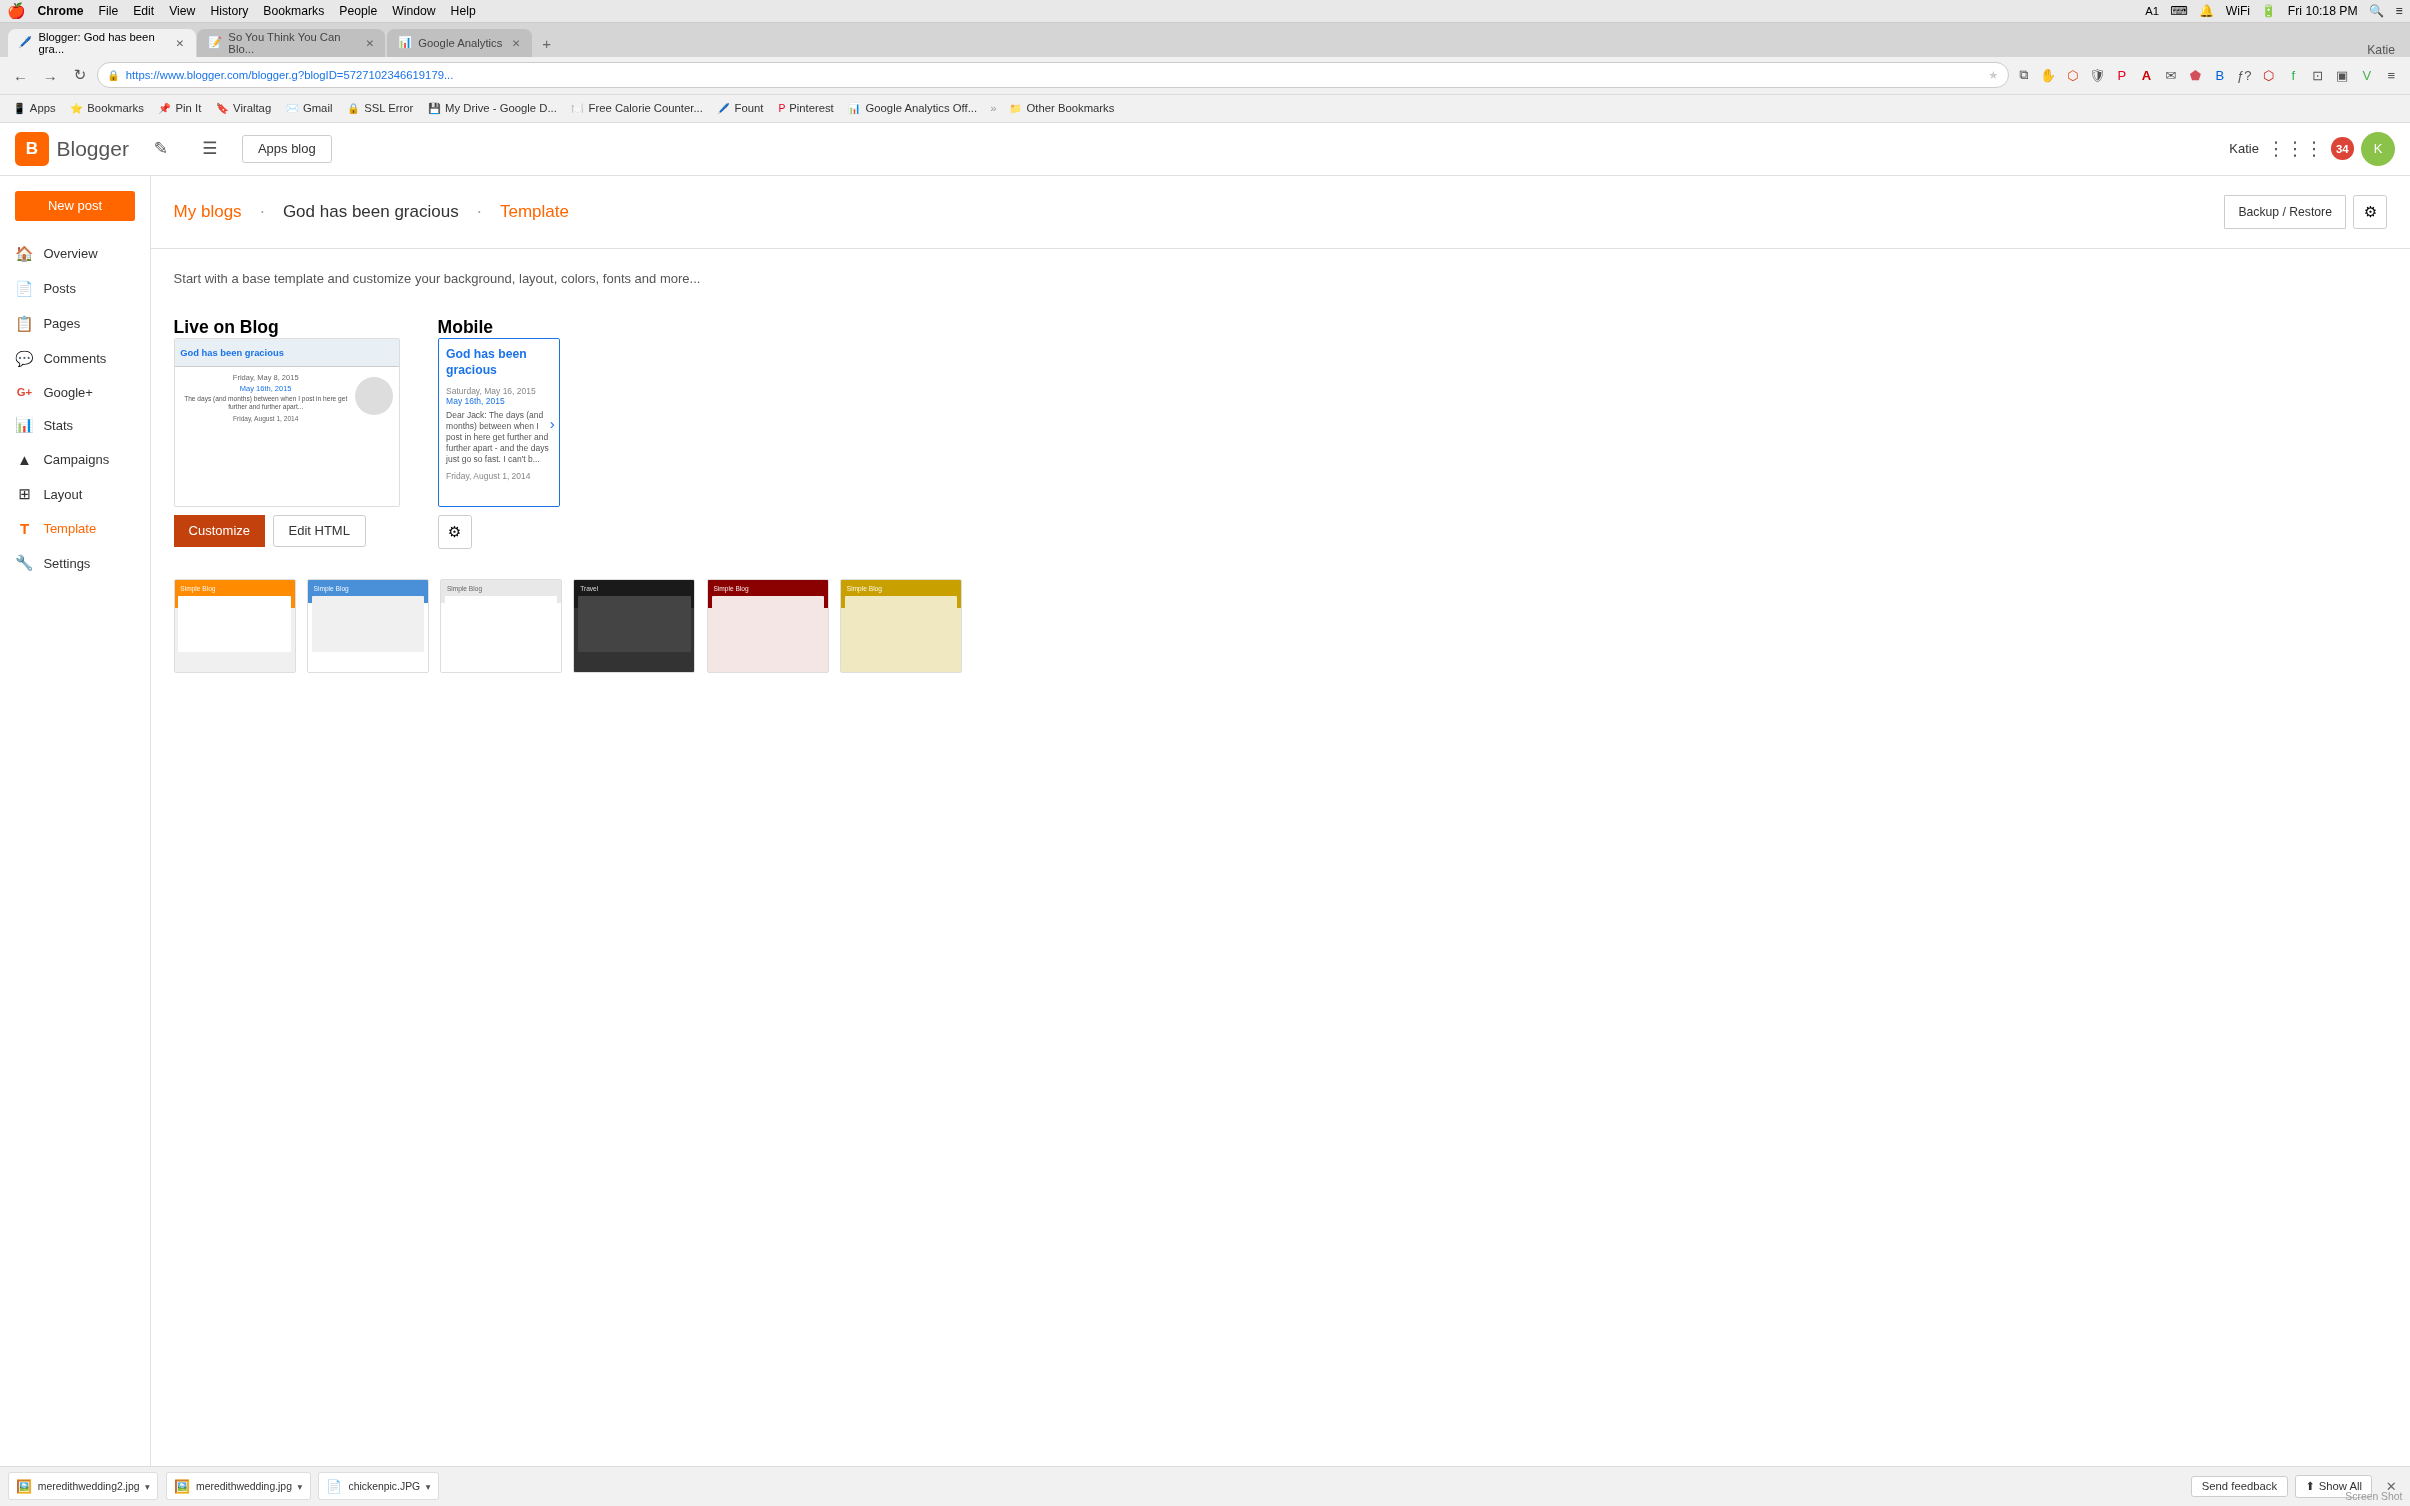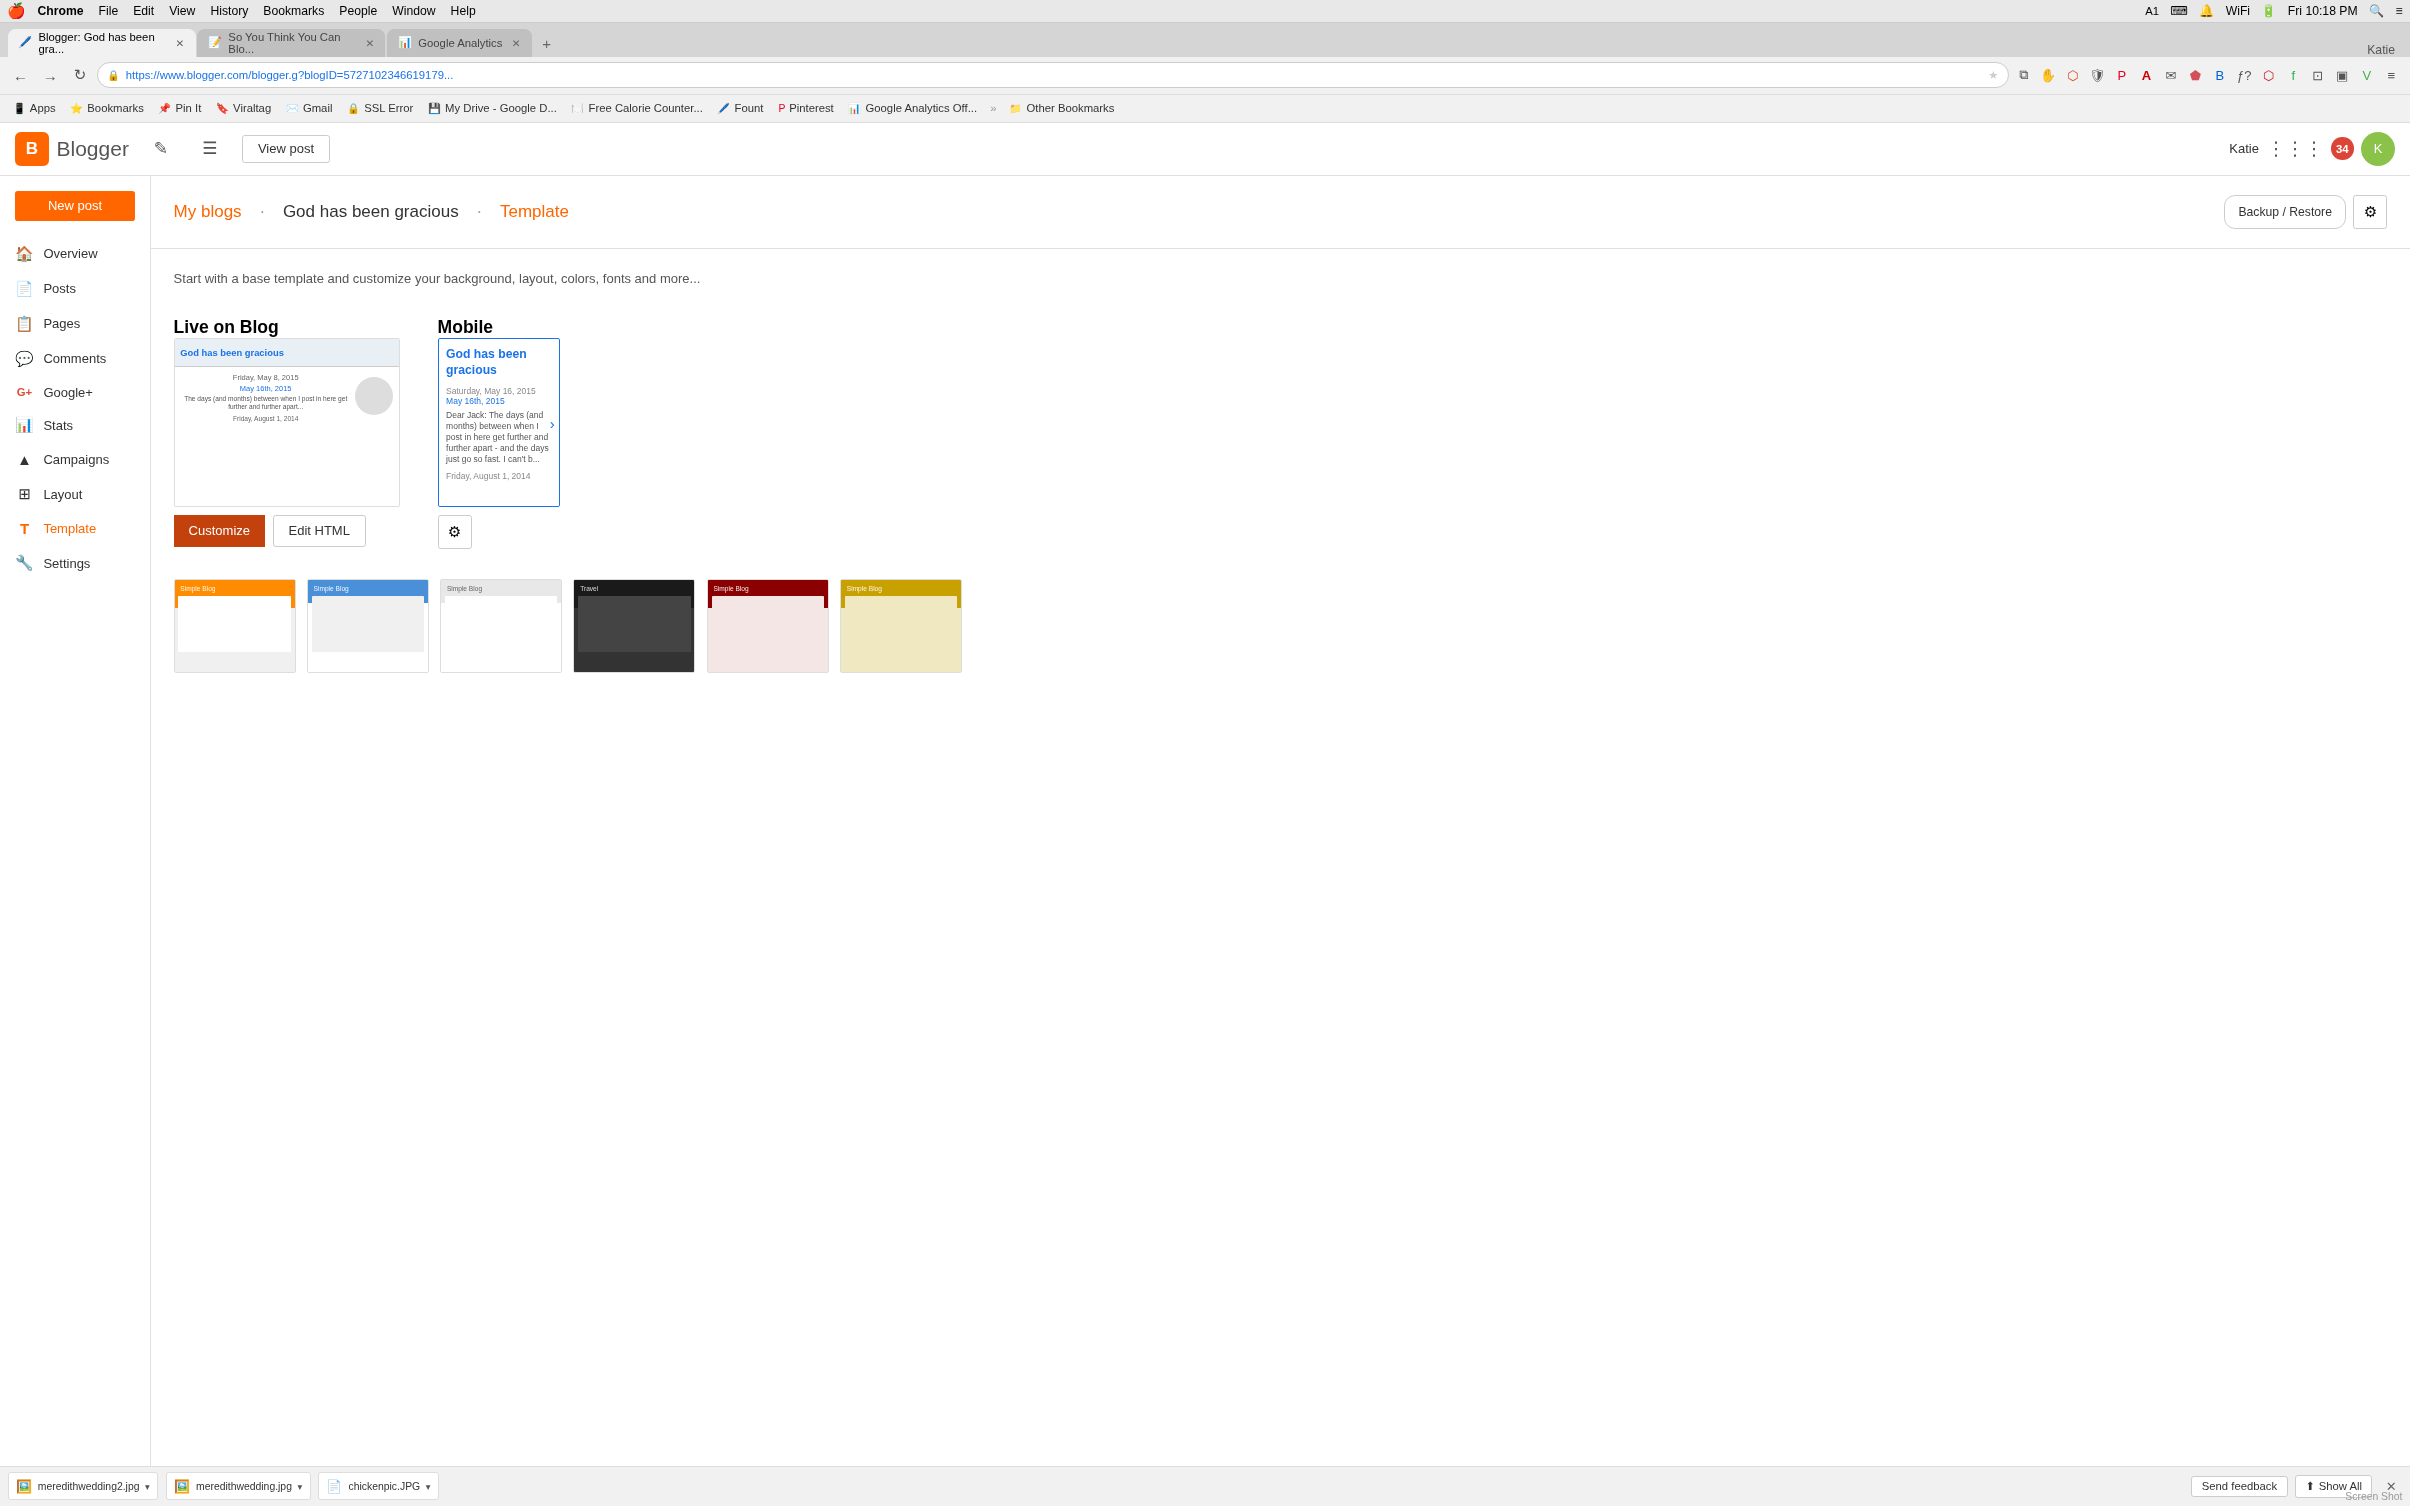--- a/index.html
+++ b/index.html
@@ -212,21 +212,21 @@
     }
     .my-blogs-link { color: #ff6600; font-size: 17px; cursor: pointer; }
     .separator { color: #999; font-size: 17px; margin: 0 3.8px; }
     .blog-name { font-size: 17px; color: #333; }
     .template-label { color: #ff6600; font-size: 17px; }
     .page-actions { margin-left: auto; display: flex; gap: 7.5px; }
     .backup-btn {
       padding: 5.6px 13px;
       border: 0.9px solid #ccc;
       background: #fff;
-      border-radius: 11px;
+      border-radius: 1px;
       font-size: 12.2px;
       cursor: pointer;
       color: #333;
     }
     .settings-btn {
       width: 34px; height: 34px;
       border: 0.9px solid #ccc;
       background: #fff;
       border-radius: 2.8px;
       display: flex; align-items: center; justify-content: center;
@@ -516,21 +516,21 @@
 
     <div class="blogger-header">
       <div class="blogger-logo">
         <div class="blogger-logo-icon">
           <span>B</span>
         </div>
         <span class="blogger-logo-text">Blogger</span>
       </div>
       <button class="header-icon-btn">✎</button>
       <button class="header-icon-btn">☰</button>
-      <button class="view-blog-btn">View post</button>
+      <button class="view-blog-btn">Apps blog</button>
       <div class="header-right">
         <span class="header-user">Katie</span>
         <span class="header-apps-icon">⋮⋮⋮</span>
         <div class="notification-badge">34</div>
         <div class="user-avatar">K</div>
       </div>
     </div>
 
     <div class="main-content">
 

